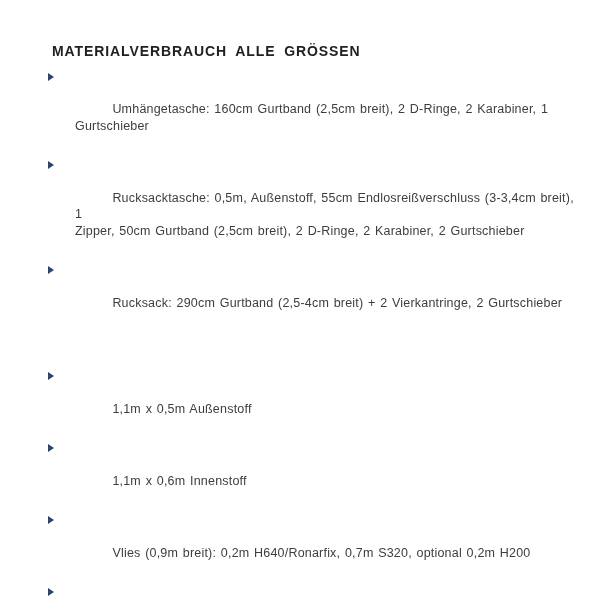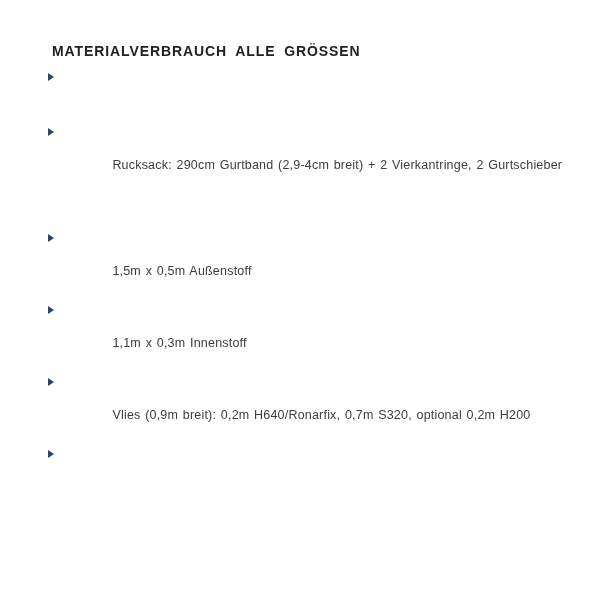--- a/index.html
+++ b/index.html
@@ -56,37 +56,44 @@
 </head>
 <body>
 
 <div class="page">
 
   <section class="section section-all">
     <h2 class="section-title">MATERIALVERBRAUCH ALLE GRÖSSEN</h2>
     <ul class="items">
       <li class="item">
         <span class="tri"></span>
+        <span>Umhängetasche: 160cm Gurtband (2,5cm breit), 2 D-Ringe, 2 Karabiner, 1
+Gurtschieber</span>
       </li>
       <li class="item">
         <span class="tri"></span>
-        <span>Rucksack: 290cm Gurtband (2,9-4cm breit) + 2 Vierkantringe, 2 Gurtschieber</span>
+        <span>Rucksacktasche: 0,5m, Außenstoff, 55cm Endlosreißverschluss (3-3,4cm breit), 1
+Zipper, 50cm Gurtband (2,5cm breit), 2 D-Ringe, 2 Karabiner, 2 Gurtschieber</span>
+      </li>
+      <li class="item">
+        <span class="tri"></span>
+        <span>Rucksack: 290cm Gurtband (2,5-4cm breit) + 2 Vierkantringe, 2 Gurtschieber</span>
       </li>
     </ul>
   </section>
 
   <section class="section section-s">
     <ul class="items">
       <li class="item">
         <span class="tri"></span>
-        <span>1,5m x 0,5m Außenstoff</span>
+        <span>1,1m x 0,5m Außenstoff</span>
       </li>
       <li class="item">
         <span class="tri"></span>
-        <span>1,1m x 0,3m Innenstoff</span>
+        <span>1,1m x 0,6m Innenstoff</span>
       </li>
       <li class="item">
         <span class="tri"></span>
         <span>Vlies (0,9m breit): 0,2m H640/Ronarfix, 0,7m S320, optional 0,2m H200</span>
       </li>
       <li class="item">
         <span class="tri"></span>
         
       </li>
 

